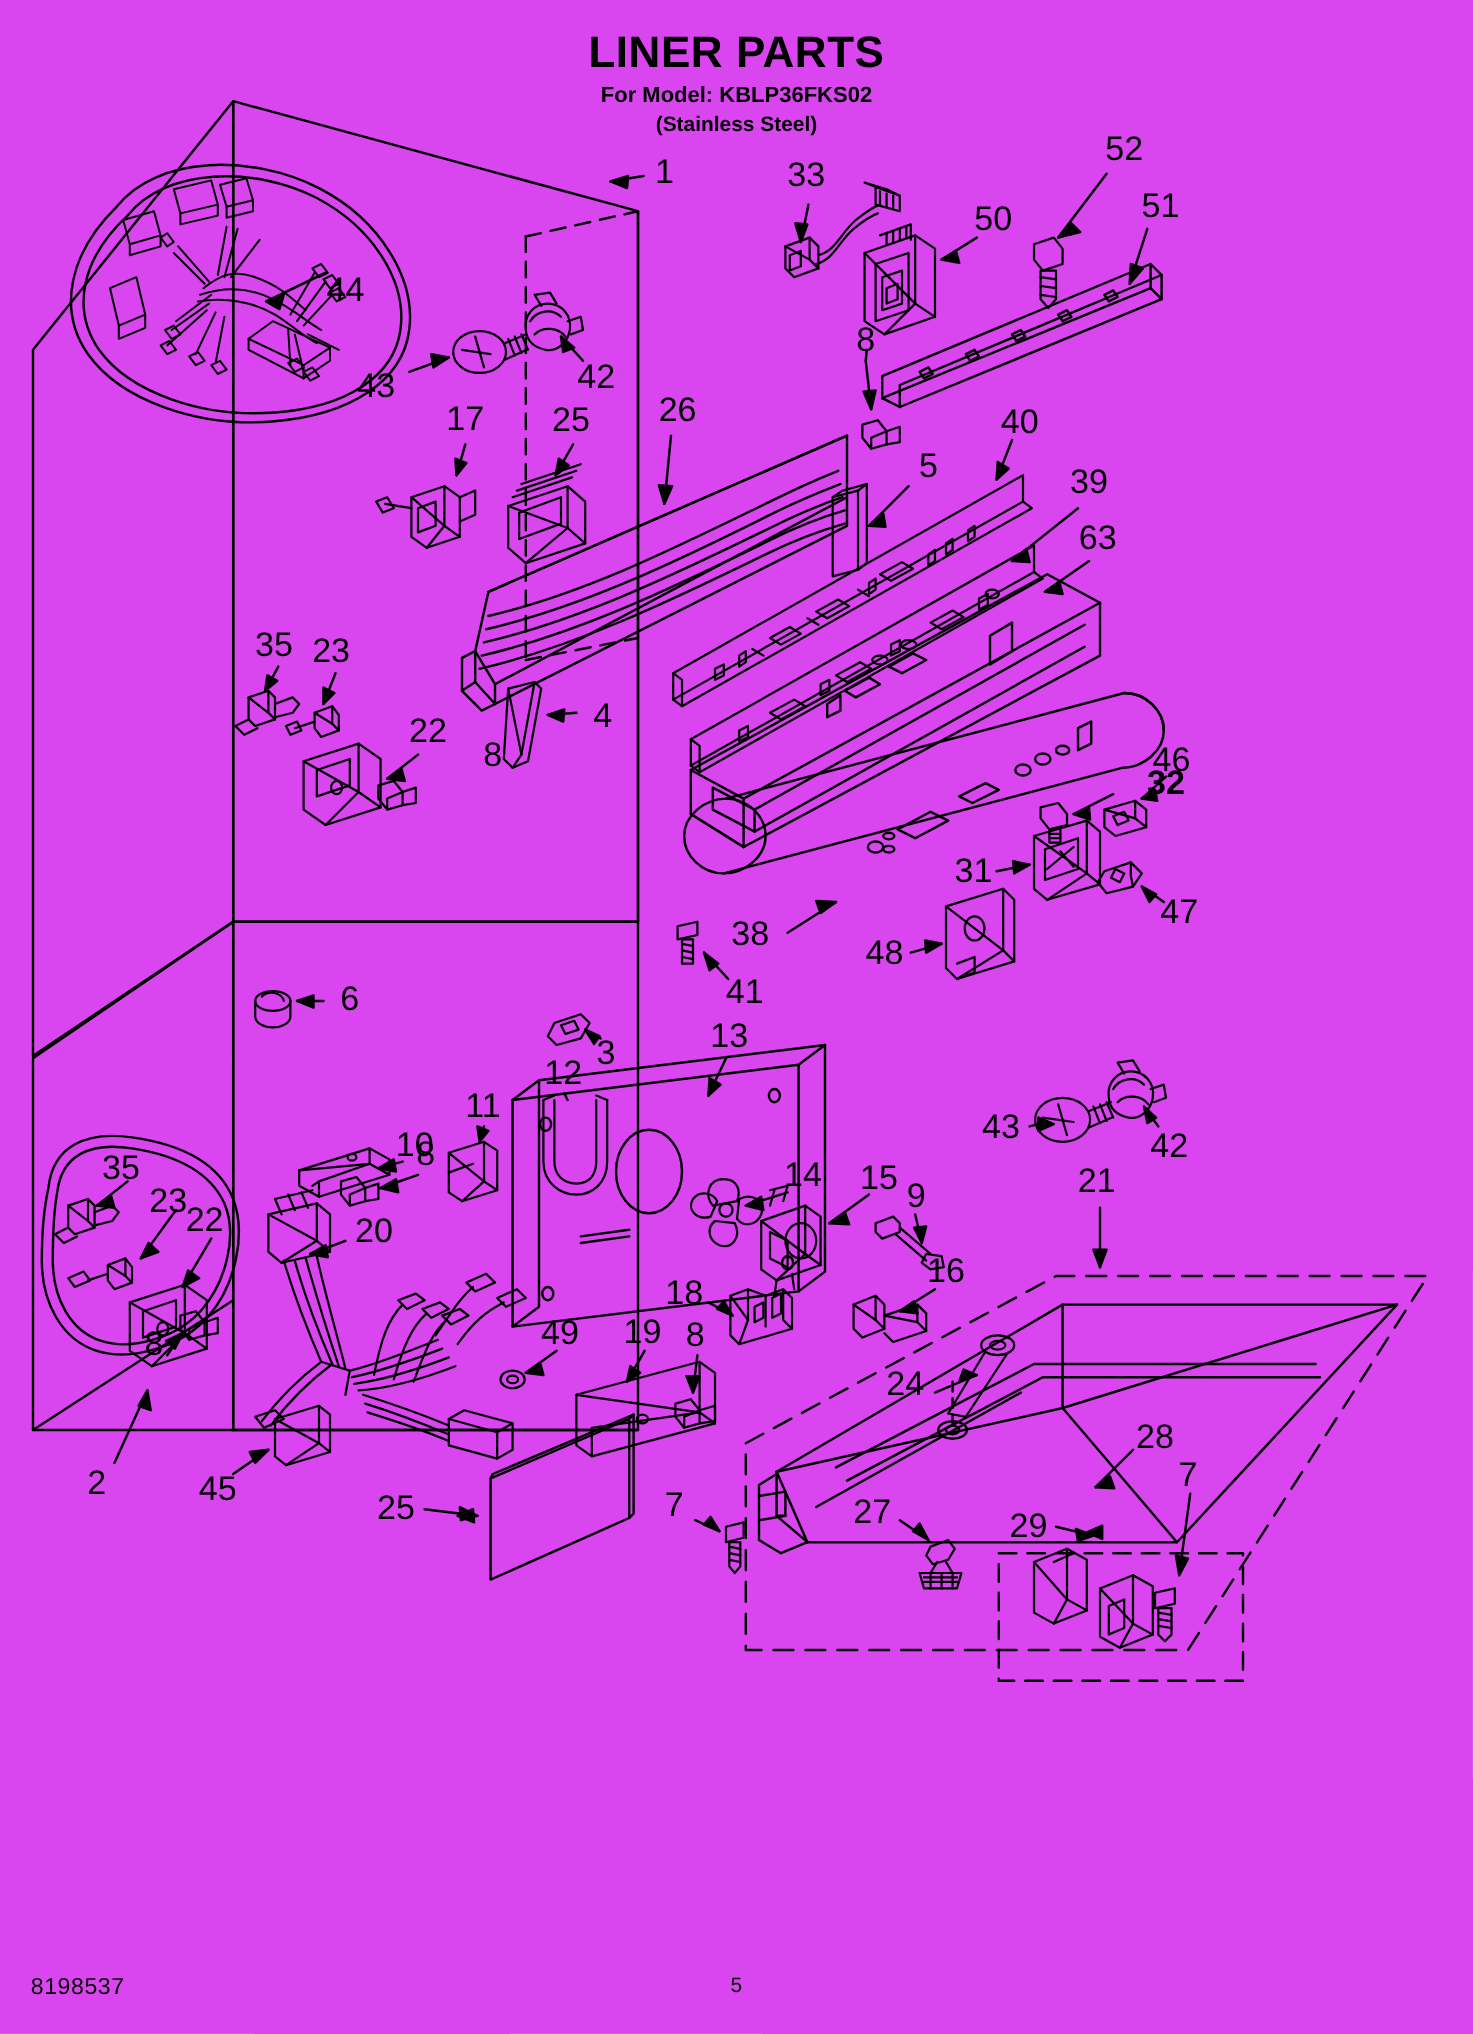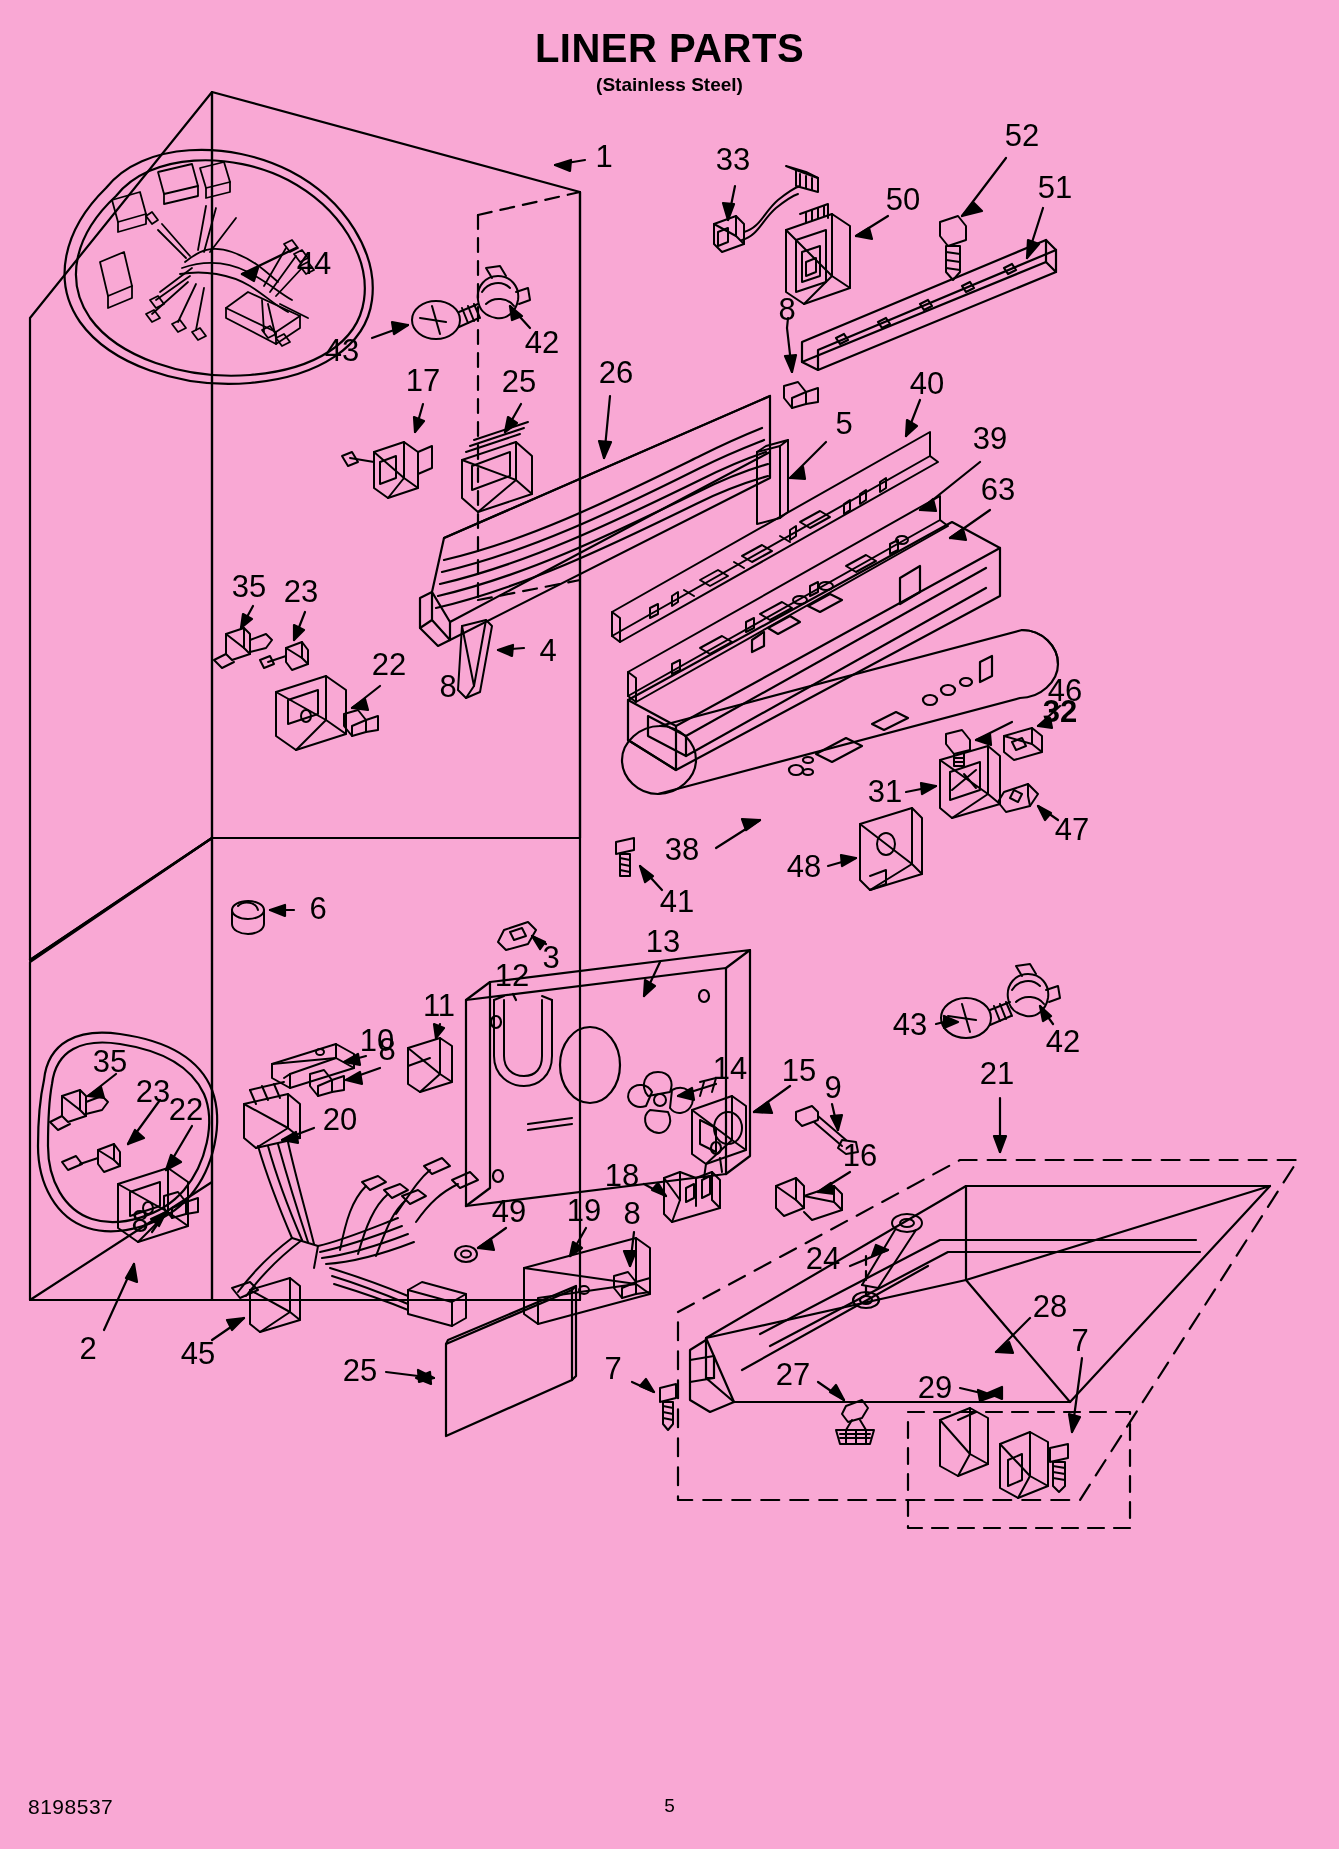--- a/index.html
+++ b/index.html
@@ -9,21 +9,21 @@
     background: #ffffff;
   }
   body {
     font-family: "Liberation Sans", sans-serif;
     color: #000000;
   }
   #page {
     position: relative;
     width: 1339px;
     height: 1849px;
-    background: #f9a8d4;
+    background: #d946ef;
     overflow: hidden;
   }
   
   #header {
     position: absolute;
     top: 28px;
     left: 0;
     width: 1339px;
     text-align: center;
   }
@@ -878,20 +878,21 @@
       <path d="M728,220 L723,203 L734,204 Z" fill="#000"></path>
 
       <path d="M787,328 L788,318" stroke-width="2.2"></path>
 
     </g>
   </svg>
   </div>
 
   <div id="header">
     <h1 id="doc-title">LINER PARTS</h1>
+    <div id="doc-model">For Model: KBLP36FKS02</div>
     <div id="doc-finish">(Stainless Steel)</div>
   </div>
 
   <div id="callout-layer">
       <div class="callout" style="left: 604px; top: 156px;">1</div>
       <div class="callout" style="left: 733px; top: 159px;">33</div>
       <div class="callout" style="left: 1022px; top: 135px;">52</div>
       <div class="callout" style="left: 1055px; top: 187px;">51</div>
       <div class="callout" style="left: 903px; top: 199px;">50</div>
       <div class="callout" style="left: 314px; top: 240px; margin-top: 23px;">44</div>

